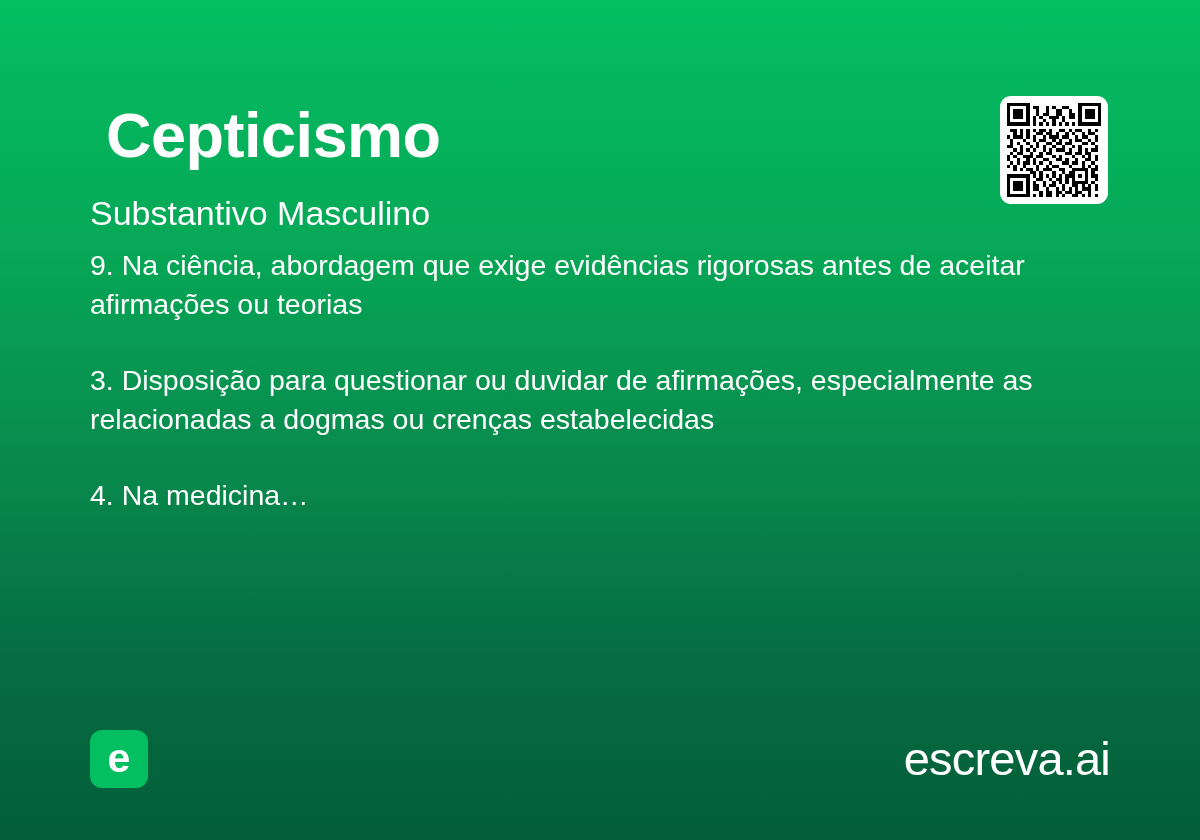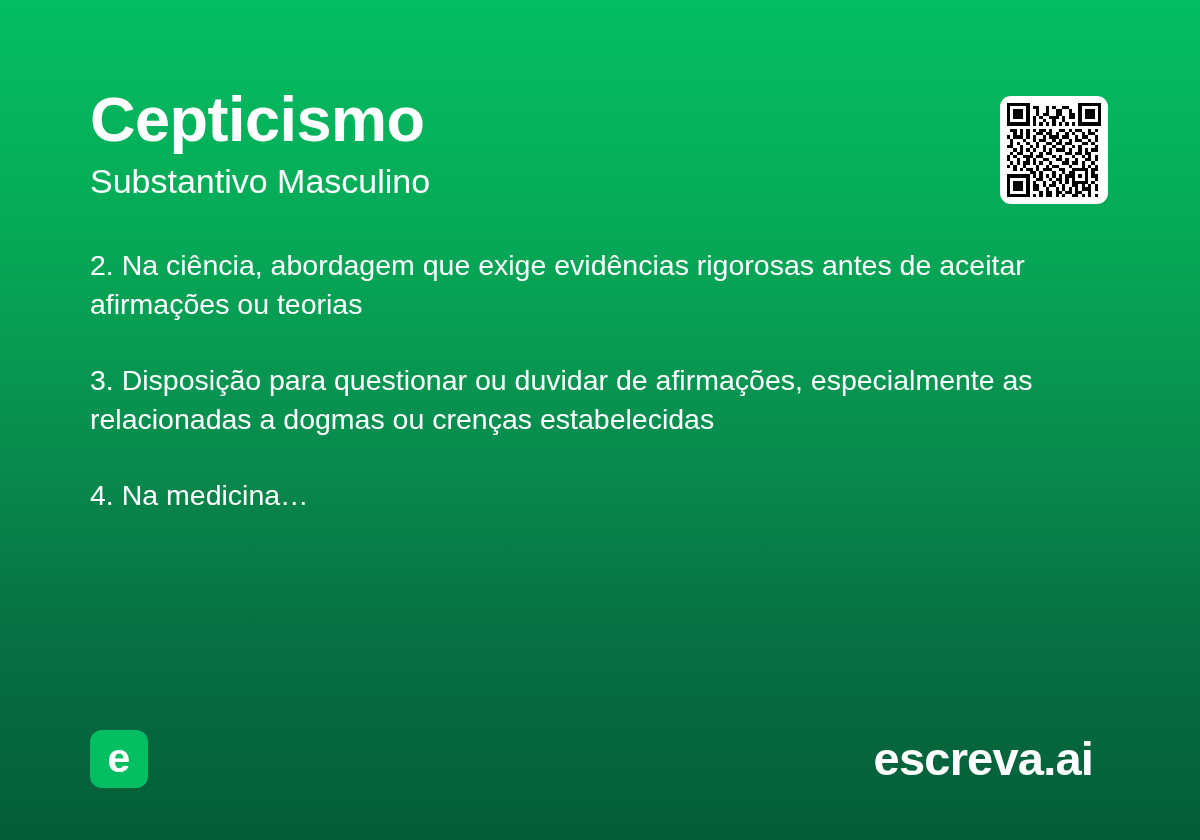--- a/index.html
+++ b/index.html
@@ -31,21 +31,21 @@
 
   
   .header {
     position: absolute;
     left: 90px;
     top: 88px;
     right: 90px;
   }
 
   .word-title {
-    margin: 0;
+    margin: 16px;
     font-family: "Liberation Sans", sans-serif;
     font-size: 63px;
     font-weight: 800;
     line-height: 1.0;
     letter-spacing: -0.5px;
     color: #FFFFFF;
   }
 
   .word-class {
     margin: 0;
@@ -118,25 +118,25 @@
     height: 58px;
     line-height: 56px;
     text-align: center;
     font-family: "Liberation Sans", sans-serif;
     font-size: 41px;
     font-weight: 700;
     color: #FFFFFF;
   }
   .brand-name {
     position: absolute;
-    right: 17px;
+    right: 0;
     top: 3px;
     font-family: "Liberation Sans", sans-serif;
     font-size: 47px;
-    font-weight: 700;
+    font-weight: 400;
     letter-spacing: -0.8px;
     line-height: 52px;
     color: #FFFFFF;
   }
 </style>
 </head>
 <body>
 
 <div class="card">
 
@@ -356,21 +356,21 @@
         <rect x="15" y="28" width="1" height="1"></rect>
           <rect x="17" y="28" width="1" height="1"></rect>
         <rect x="20" y="28" width="2" height="1"></rect>
           <rect x="23" y="28" width="1" height="1"></rect>
         <rect x="27" y="28" width="1" height="1"></rect>
       </g>
     </svg>
   </div>
 
   <div class="definitions">
-    <p class="definition">2. Na ciência, abordagem que exige evidências rigorosas antes de aceitar afirmações ou teorias</p>
+    <p class="definition">9. Na ciência, abordagem que exige evidências rigorosas antes de aceitar afirmações ou teorias</p>
     <p class="definition">3. Disposição para questionar ou duvidar de afirmações, especialmente as relacionadas a dogmas ou crenças estabelecidas</p>
     <p class="definition">4. Na medicina…</p>
   </div>
 
   <div class="footer">
     <div class="brand-mark">
       <span>e</span>
     </div>
     <div class="brand-name">escreva.ai</div>
   </div>

